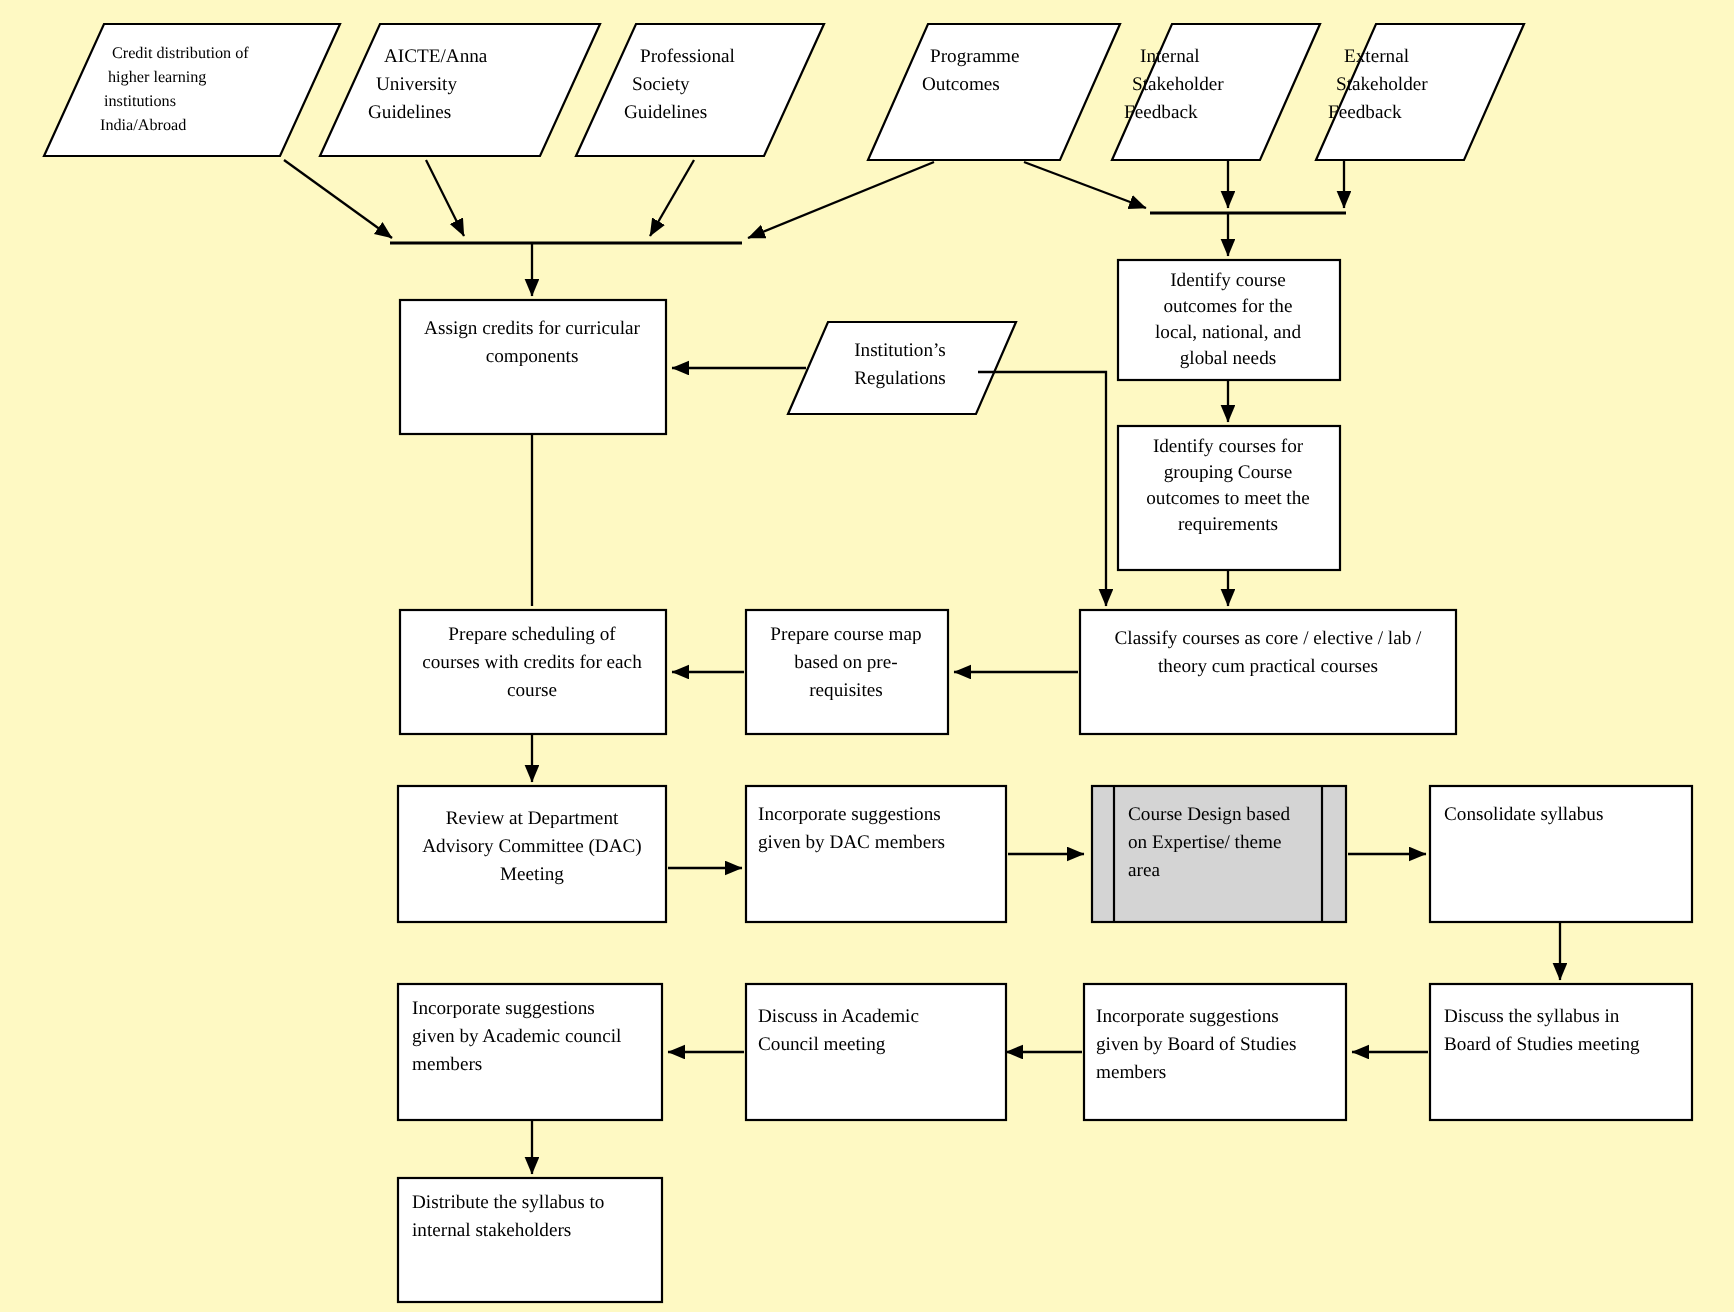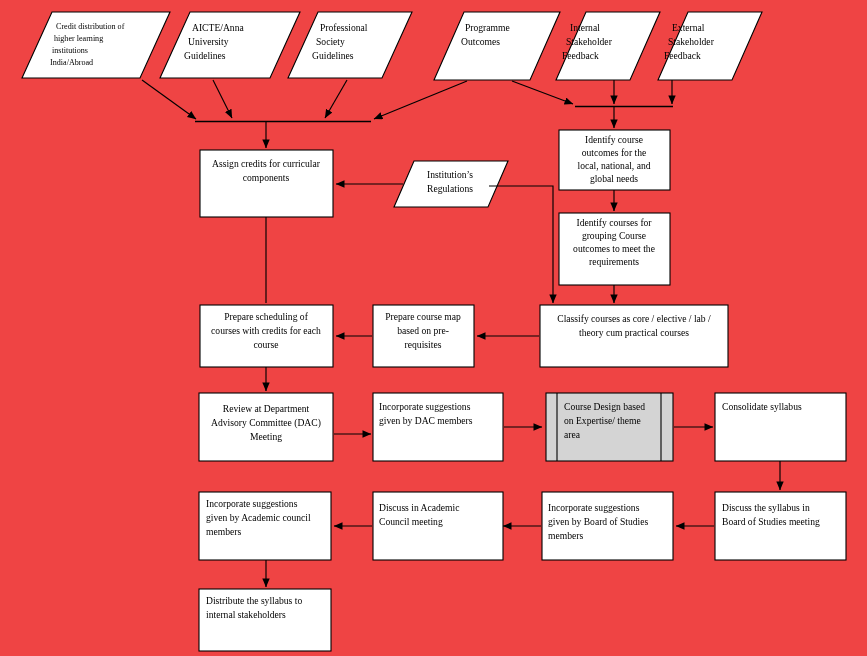--- a/index.html
+++ b/index.html
@@ -7,21 +7,21 @@
     padding: 0;
     background: #ffffff;
   }
   body {
     font-family: "Liberation Serif", "DejaVu Serif", serif;
   }
   #canvas-wrap {
     position: relative;
     width: 867px;
     height: 656px;
-    background: #ef4444;
+    background: #fef9c3;
     overflow: hidden;
   }
   svg#flow {
     position: absolute;
     top: 0;
     left: 0;
     width: 867px;
     height: 656px;
   }
   .shape-rect {

